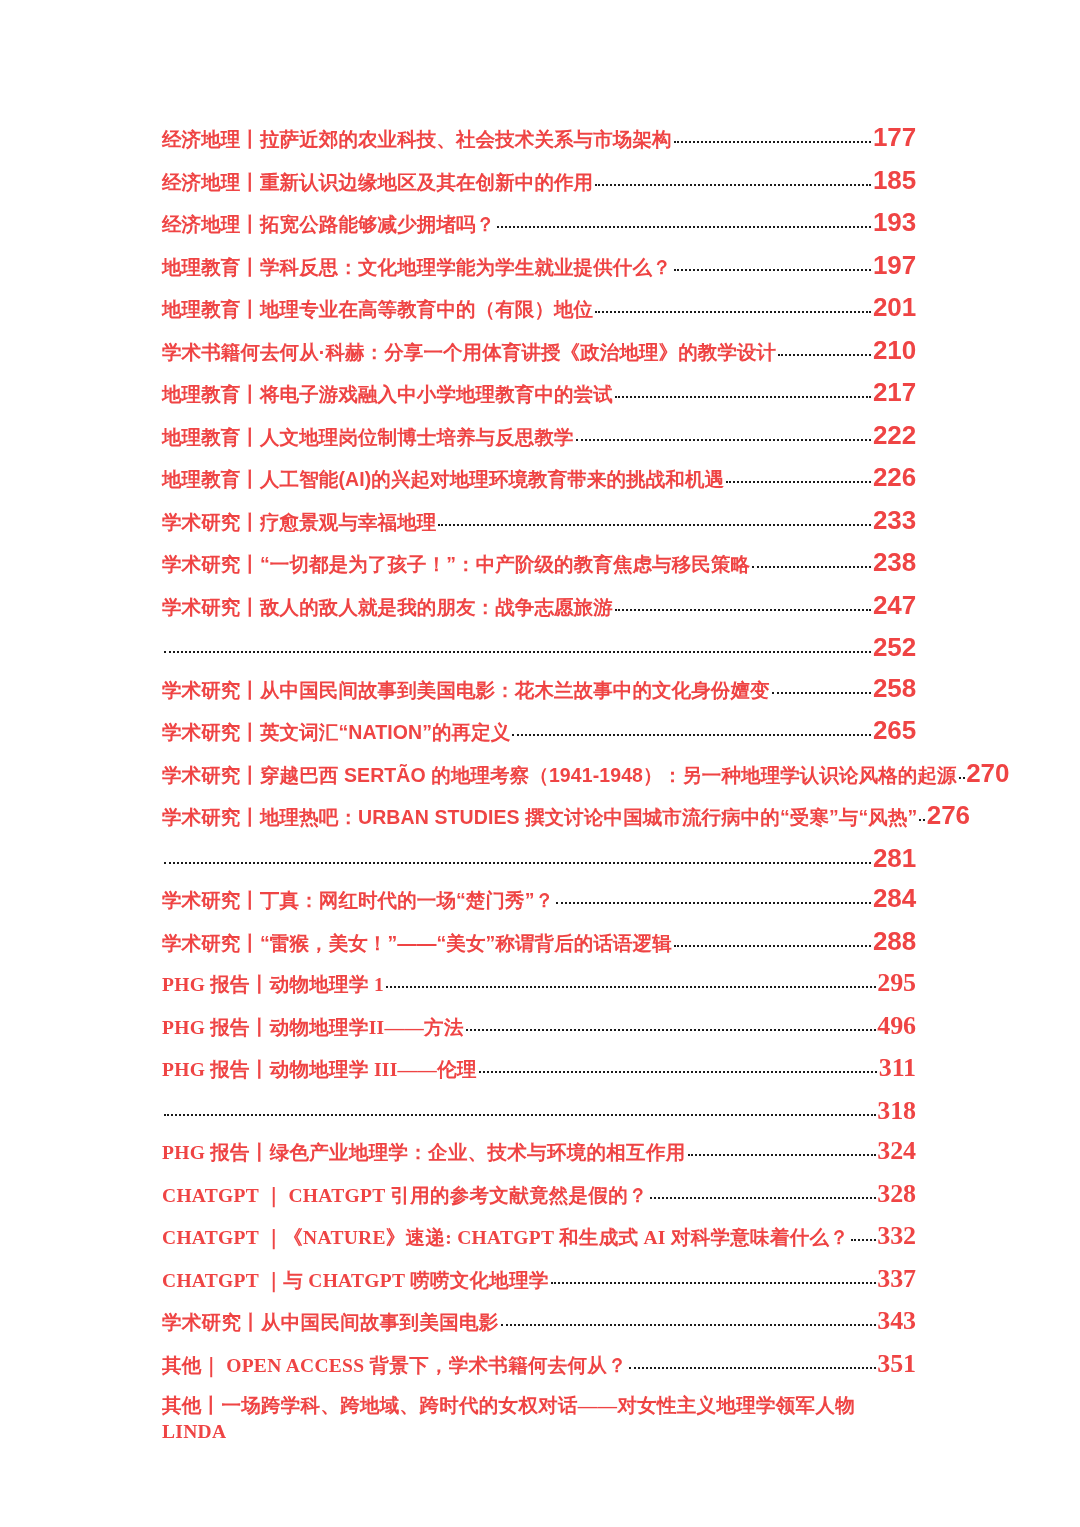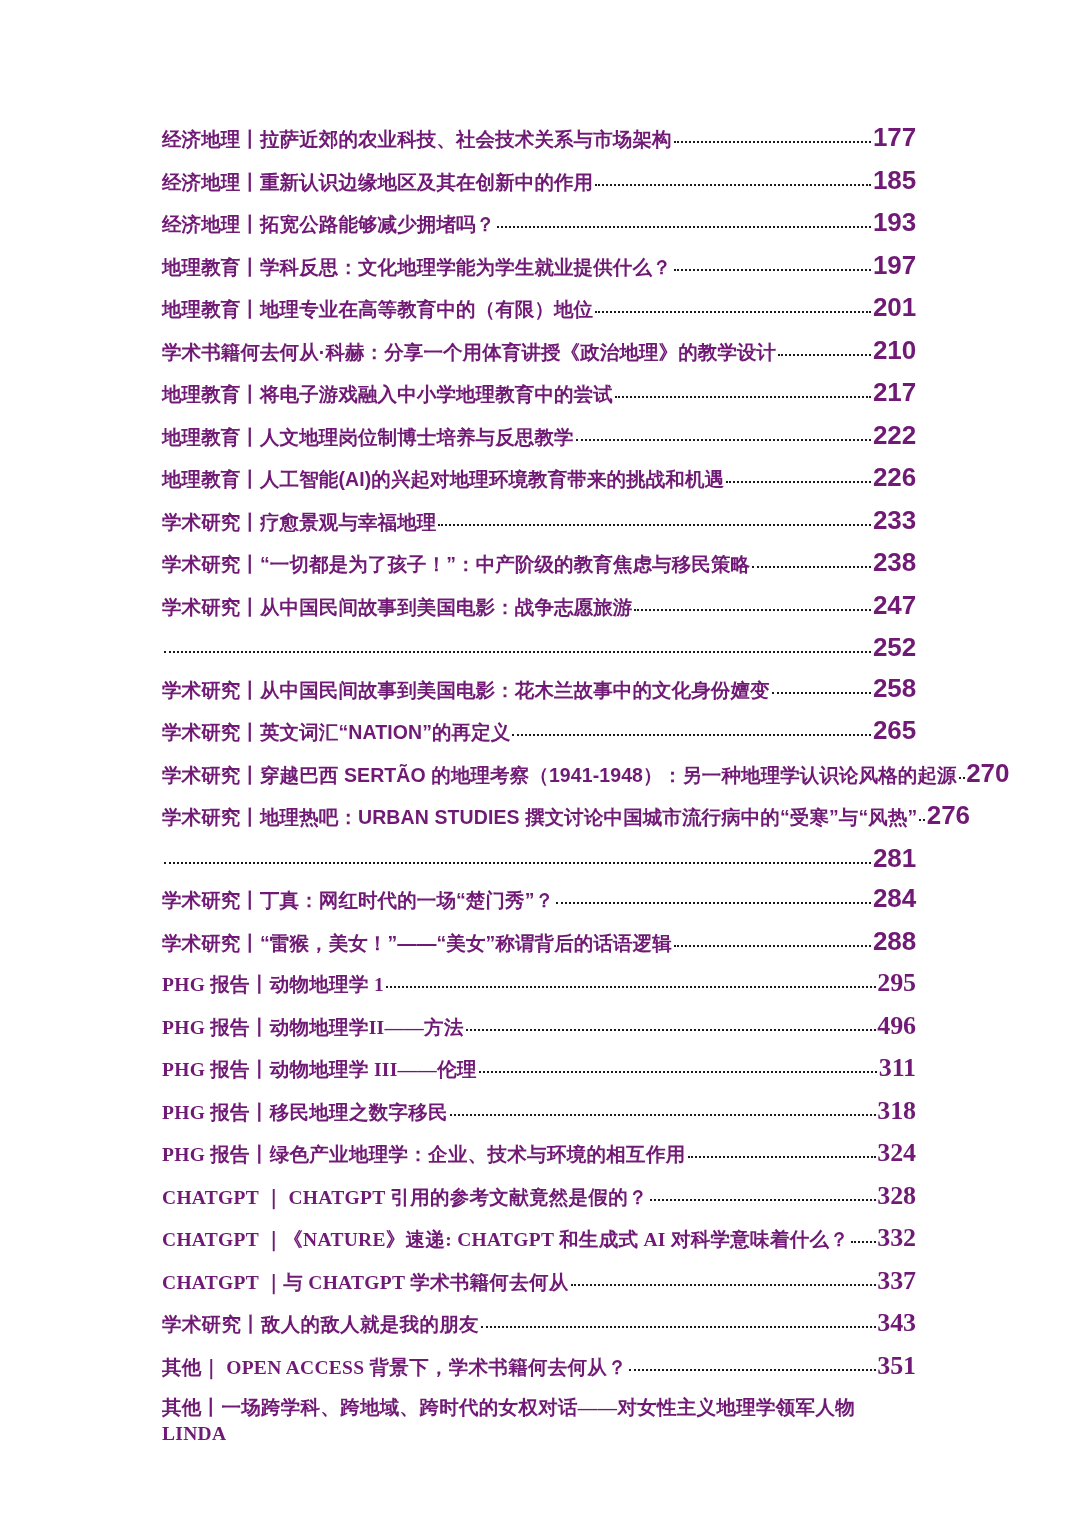--- a/index.html
+++ b/index.html
@@ -22,21 +22,21 @@
     top: 124px;
     width: 754px;
   }
 
   .toc-entry {
     display: block;
     width: 100%;
     margin: 0 0 14.5px 0;
     font-size: 19.5px;
     line-height: 26px;
-    color: #701a75;
+    color: #ef4444;
     letter-spacing: 0.1px;
   }
 
   
   .row {
     display: flex;
     align-items: baseline;
     width: 100%;
   }
   .row .dots {
@@ -174,21 +174,21 @@
     </div>
     <div class="toc-entry style-sans">
       <div class="row">
         <span class="label">学术研究丨“一切都是为了孩子！”：中产阶级的教育焦虑与移民策略</span>
         <span class="dots"></span>
         <span class="pageno">238</span>
       </div>
     </div>
     <div class="toc-entry style-sans">
       <div class="row">
-        <span class="label">学术研究丨从中国民间故事到美国电影：战争志愿旅游</span>
+        <span class="label">学术研究丨敌人的敌人就是我的朋友：战争志愿旅游</span>
         <span class="dots"></span>
         <span class="pageno">247</span>
       </div>
     </div>
     <div class="toc-entry style-sans">
       <div class="row">
         <span class="dots"></span>
         <span class="pageno">252</span>
       </div>
     </div>
@@ -256,21 +256,20 @@
     </div>
     <div class="toc-entry style-serif">
       <div class="row">
         <span class="label">PHG 报告丨动物地理学 III——伦理</span>
         <span class="dots"></span>
         <span class="pageno">311</span>
       </div>
     </div>
     <div class="toc-entry style-serif">
       <div class="row">
-        <span class="label">PHG 报告丨移民地理之数字移民</span>
         <span class="dots"></span>
         <span class="pageno">318</span>
       </div>
     </div>
     <div class="toc-entry style-serif">
       <div class="row">
         <span class="label">PHG 报告丨绿色产业地理学：企业、技术与环境的相互作用</span>
         <span class="dots"></span>
         <span class="pageno">324</span>
       </div>
@@ -284,28 +283,28 @@
     </div>
     <div class="toc-entry style-serif">
       <div class="row">
         <span class="label">CHATGPT ｜《NATURE》速递: CHATGPT 和生成式 AI 对科学意味着什么？</span>
         <span class="dots"></span>
         <span class="pageno">332</span>
       </div>
     </div>
     <div class="toc-entry style-serif">
       <div class="row">
-        <span class="label">CHATGPT ｜与 CHATGPT 学术书籍何去何从</span>
+        <span class="label">CHATGPT ｜与 CHATGPT 唠唠文化地理学</span>
         <span class="dots"></span>
         <span class="pageno">337</span>
       </div>
     </div>
     <div class="toc-entry style-serif">
       <div class="row">
-        <span class="label">学术研究丨敌人的敌人就是我的朋友</span>
+        <span class="label">学术研究丨从中国民间故事到美国电影</span>
         <span class="dots"></span>
         <span class="pageno">343</span>
       </div>
     </div>
     <div class="toc-entry style-serif">
       <div class="row">
         <span class="label">其他｜ OPEN ACCESS 背景下，学术书籍何去何从？</span>
         <span class="dots"></span>
         <span class="pageno">351</span>
       </div>

